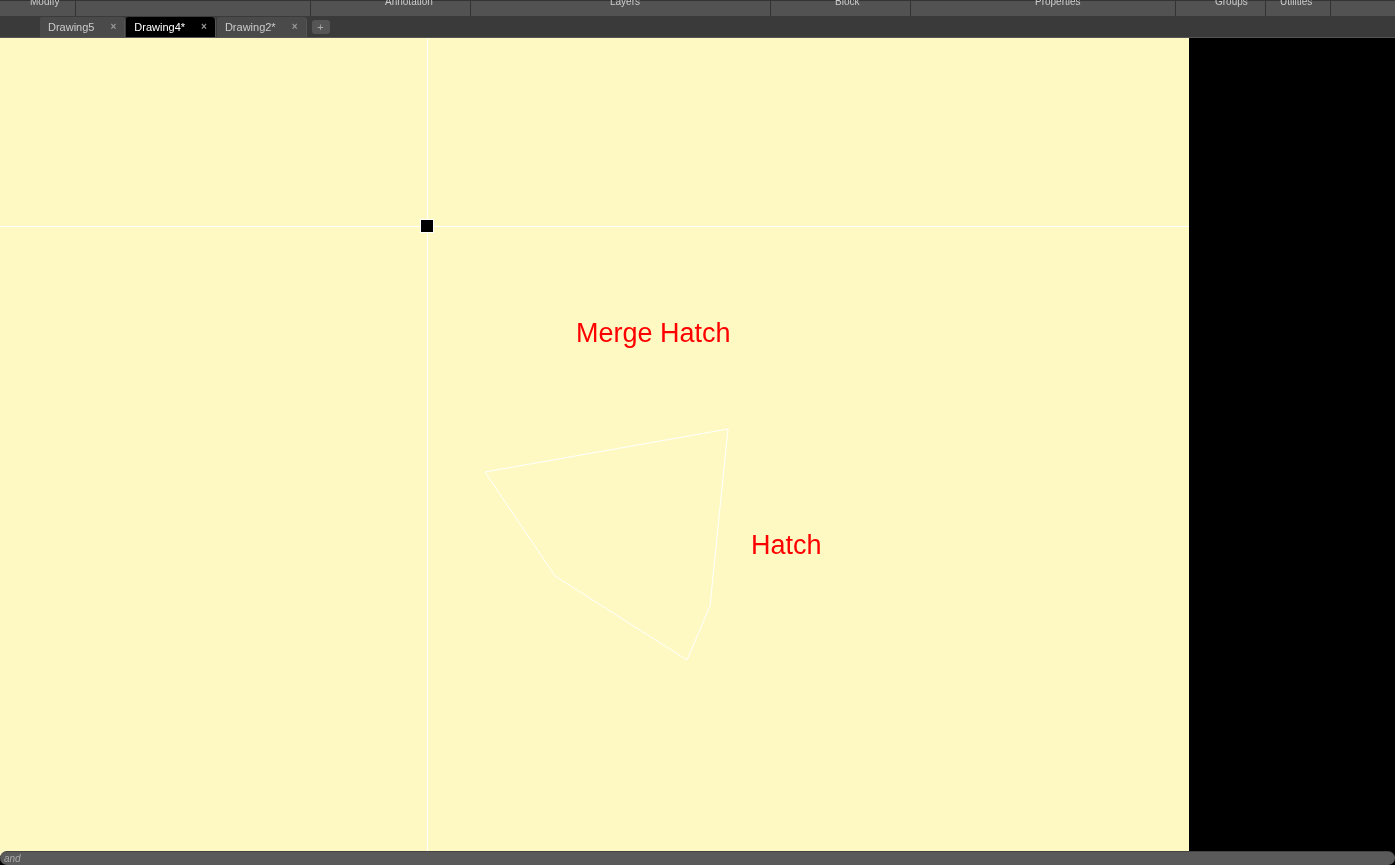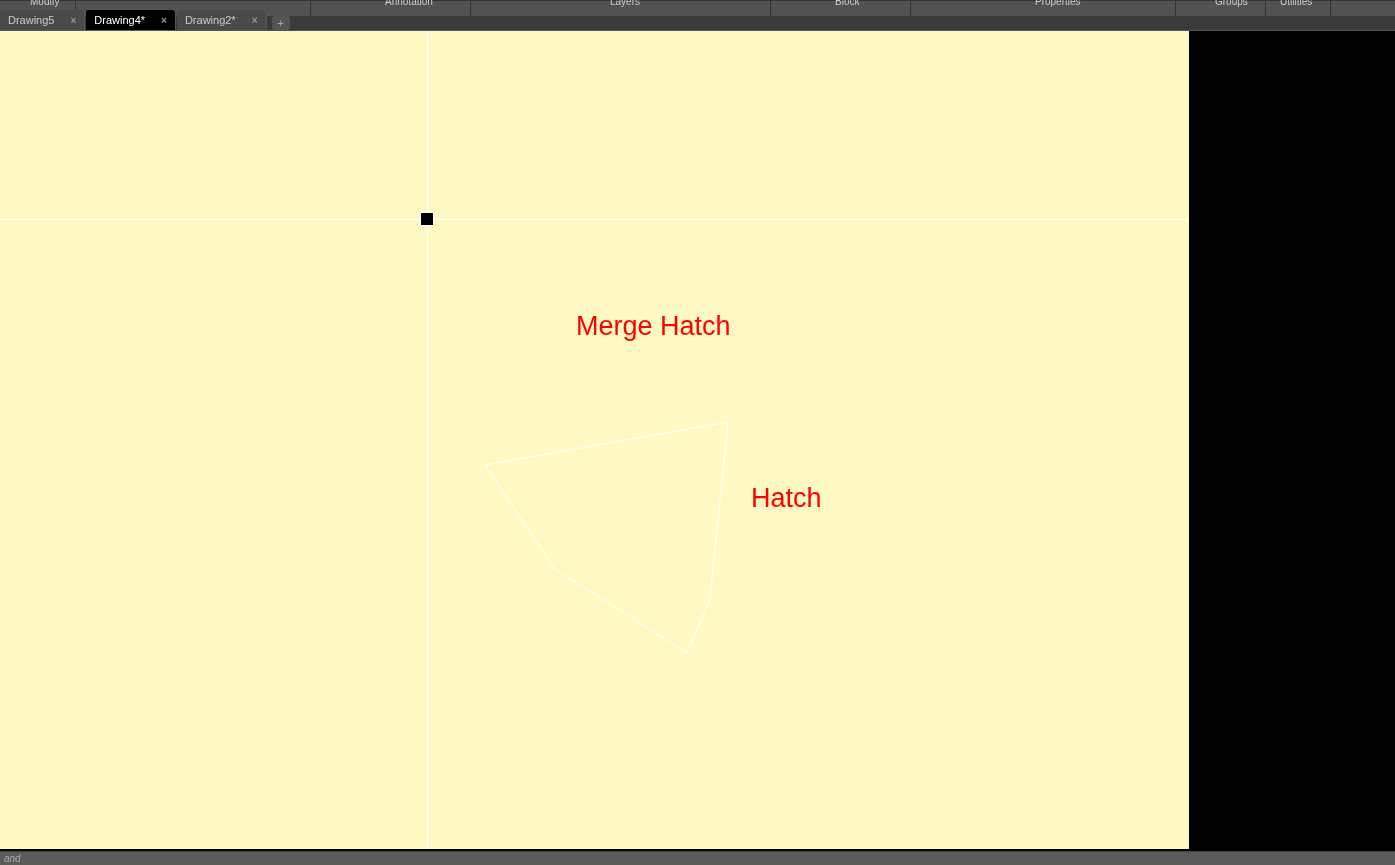--- a/index.html
+++ b/index.html
@@ -24,25 +24,26 @@
       color: #ccc;
       top: -5px;
       white-space: nowrap;
     }
     .ribbon-sep {
       border-left: 1px solid #333;
       height: 100%;
       position: absolute;
     }
     .tab-bar {
-      height: 15px;
+      height: 22px;
       background: #3a3a3a;
       display: flex;
-      align-items: flex-end;
+      align-items: center;
       border-bottom: 1px solid #555;
+      padding-left: 40px;
     }
     .tab {
       height: 20px;
       padding: 0 8px;
       display: flex;
       align-items: center;
       font-size: 11px;
       color: #ccc;
       border-right: 1px solid #555;
       background: #4a4a4a;
@@ -119,20 +120,21 @@
       width: 100%;
       height: 14px;
       background: #5a5a5a;
       color: #aaa;
       font-size: 10px;
       font-style: italic;
       padding-left: 4px;
       display: flex;
       align-items: center;
       border-top: 1px solid #444;
+      border-radius: 7px;
     }
     .shape-svg {
       position: absolute;
       left: 485px;
       top: 388px;
     }
   </style>
 </head>
 <body>
 
@@ -171,21 +173,21 @@
     <span>+</span>
   </div>
 </div>
 
 <div class="canvas">
   <div class="crosshair-h"></div>
   <div class="crosshair-v"></div>
   <div class="pickbox"></div>
 
   <div class="text-annotation" style="left:576px; top:280px">Merge Hatch</div>
-  <div class="text-annotation" style="left:751px; top:452px">Hatch</div>
+  <div class="text-annotation" style="left:751px; top:492px">Hatch</div>
 
   <svg class="shape-svg" width="260" height="250">
     <polygon fill="none" stroke="#fff" stroke-width="1" points="243,3 0,46 70,150 202,234 225,180"></polygon>
   </svg>
 </div>
 
 <div class="footer">
   <span>and</span>
 </div>
 

